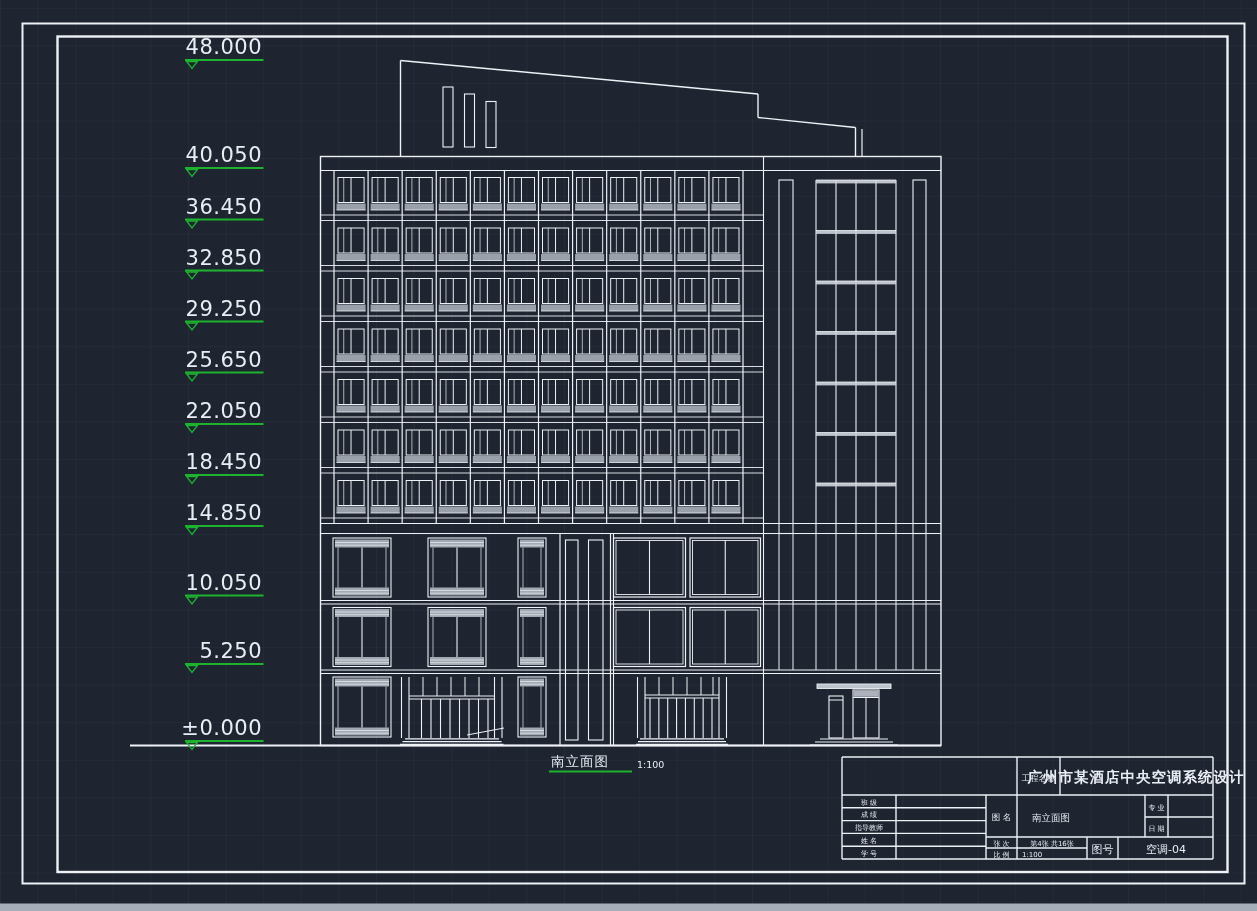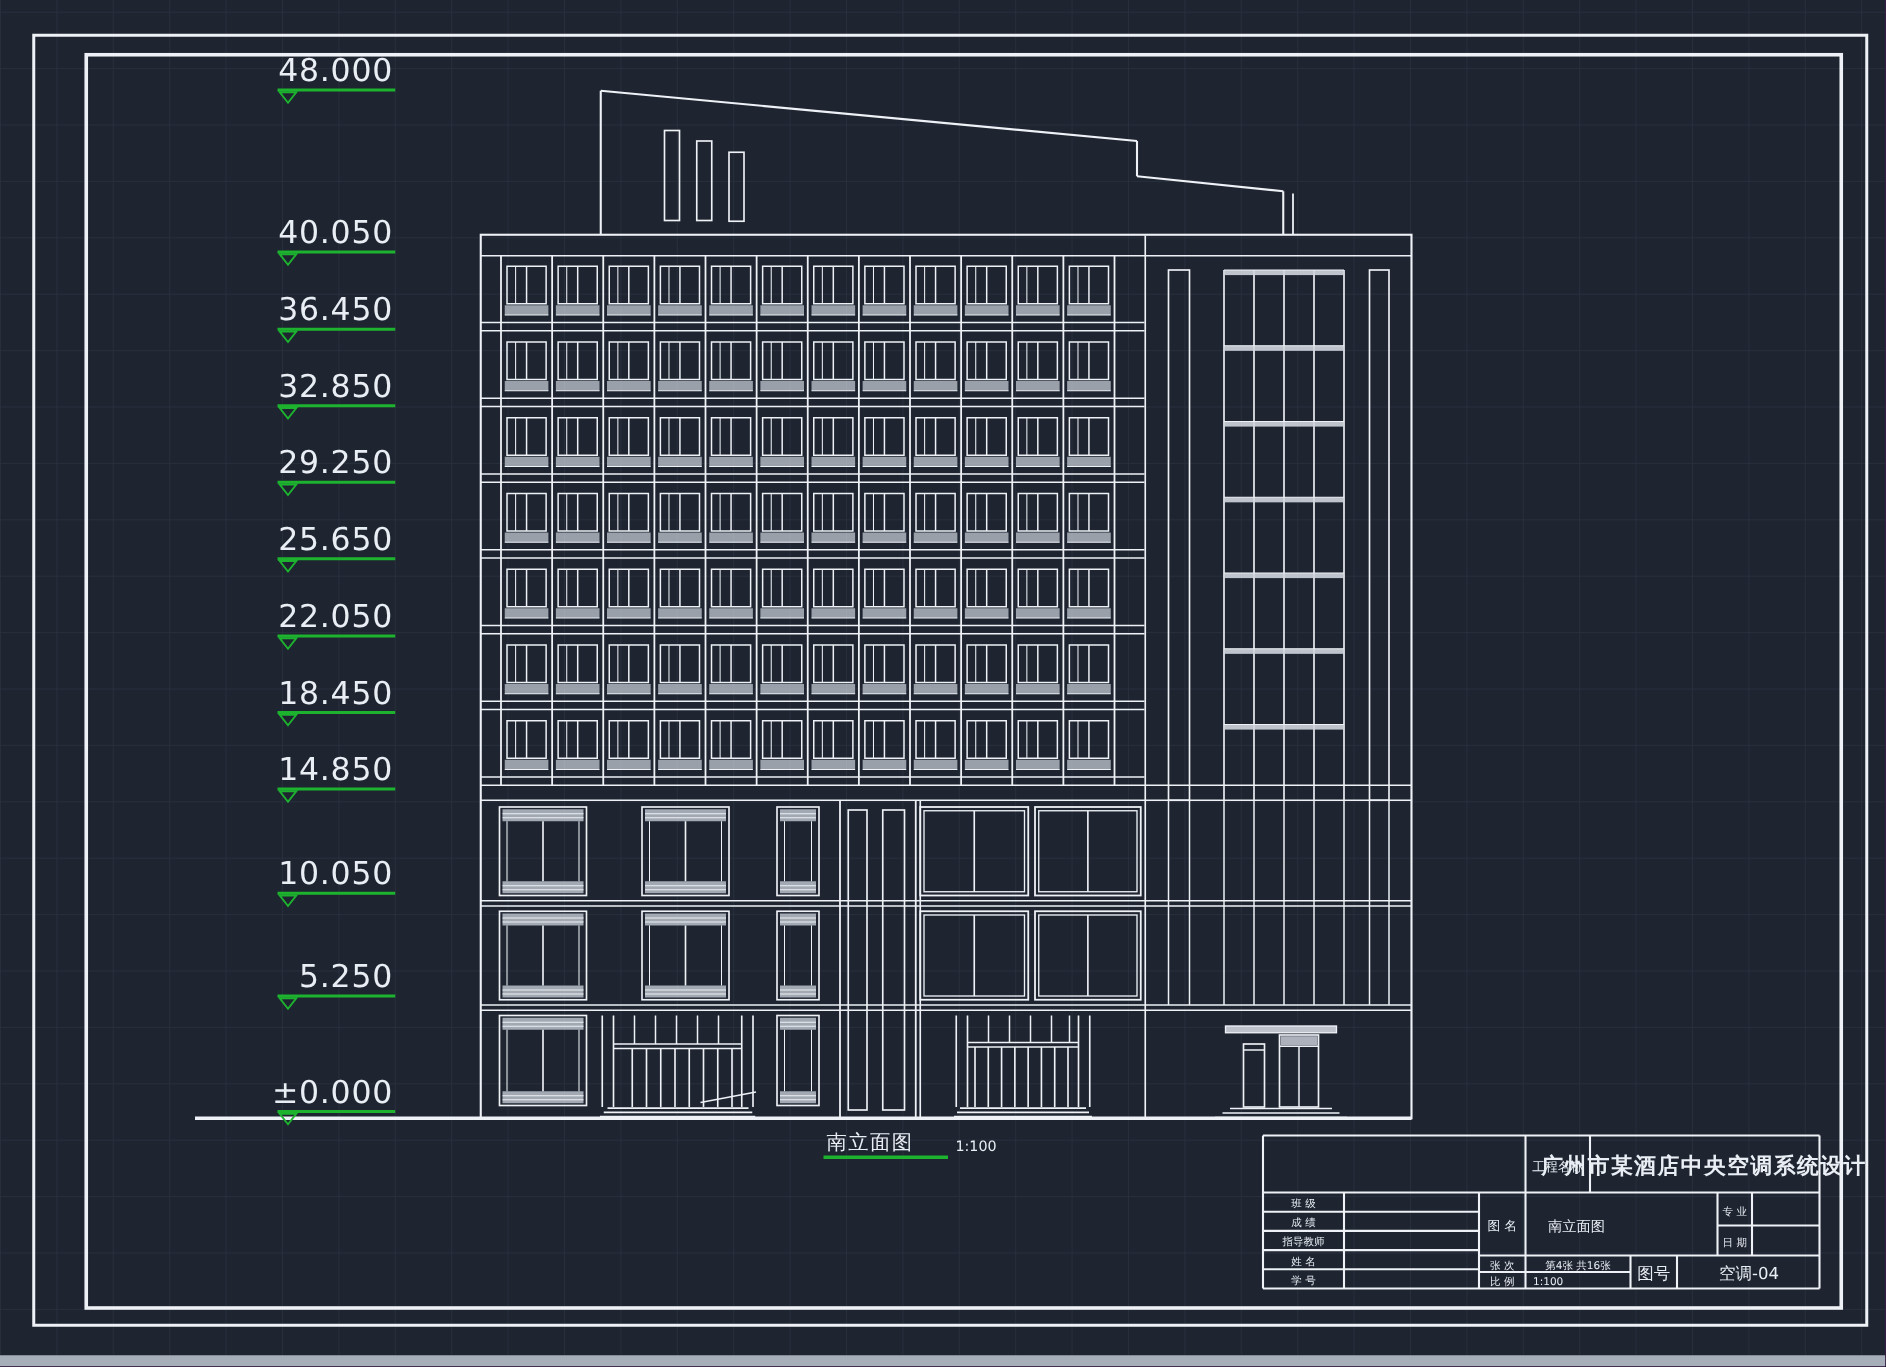--- a/index.html
+++ b/index.html
@@ -1,16 +1,16 @@
 <!DOCTYPE html>
 <html><head>
 <meta charset="utf-8">
 <style>
   html,body{margin:0;padding:0;background:#161b24;}
-  .stage{width:1257px;height:911px;position:relative;overflow:hidden;background:#a21caf;}
+  .stage{width:1257px;height:911px;position:relative;overflow:hidden;background:#f9a8d4;}
   svg{display:block;}
   svg text{fill:#e9eef4;font-family:"DejaVu Sans",sans-serif;}
   .elev-text{font-size:21px;letter-spacing:0.5px;}
   .dl-t{font-size:13.5px;letter-spacing:1px;}
   .dl-s{font-size:9.5px;}
   .tb-s{font-size:7px;}
   .tb-m{font-size:8.5px;}
   .tb-v{font-size:9.5px;}
   .tb-l{font-size:11px;}
   .tb-title{font-size:14.5px;font-family:"Liberation Serif",serif;font-weight:bold;letter-spacing:1px;}

